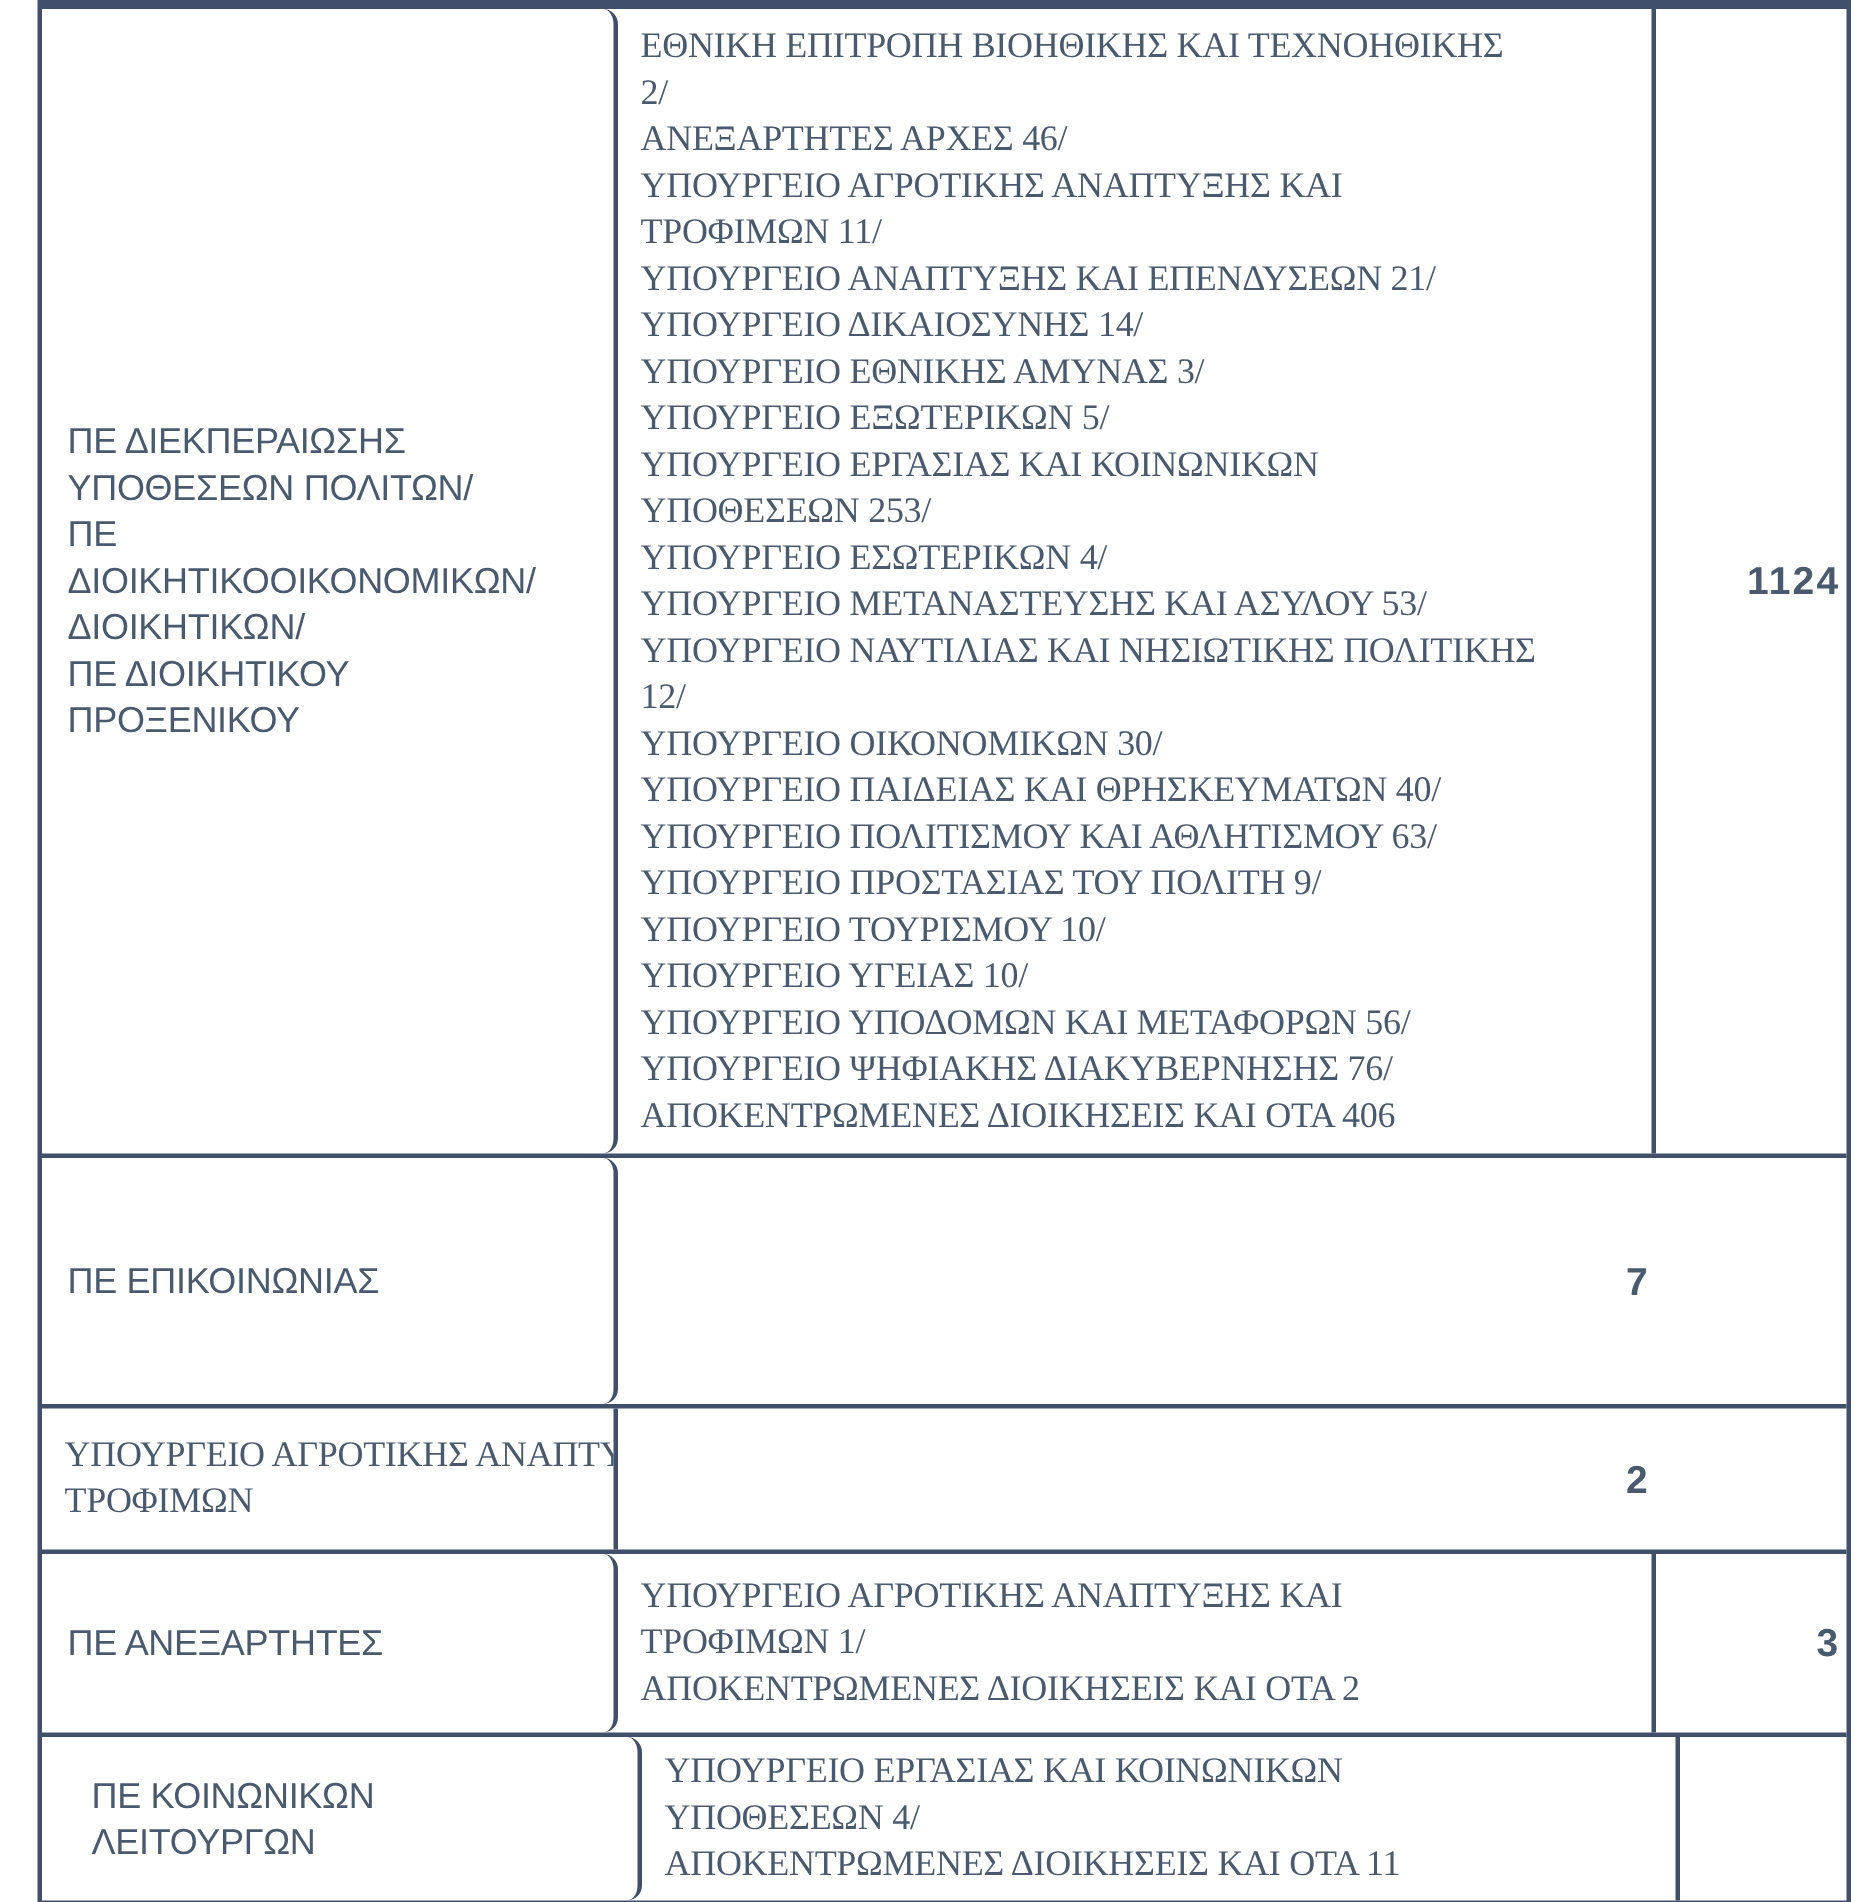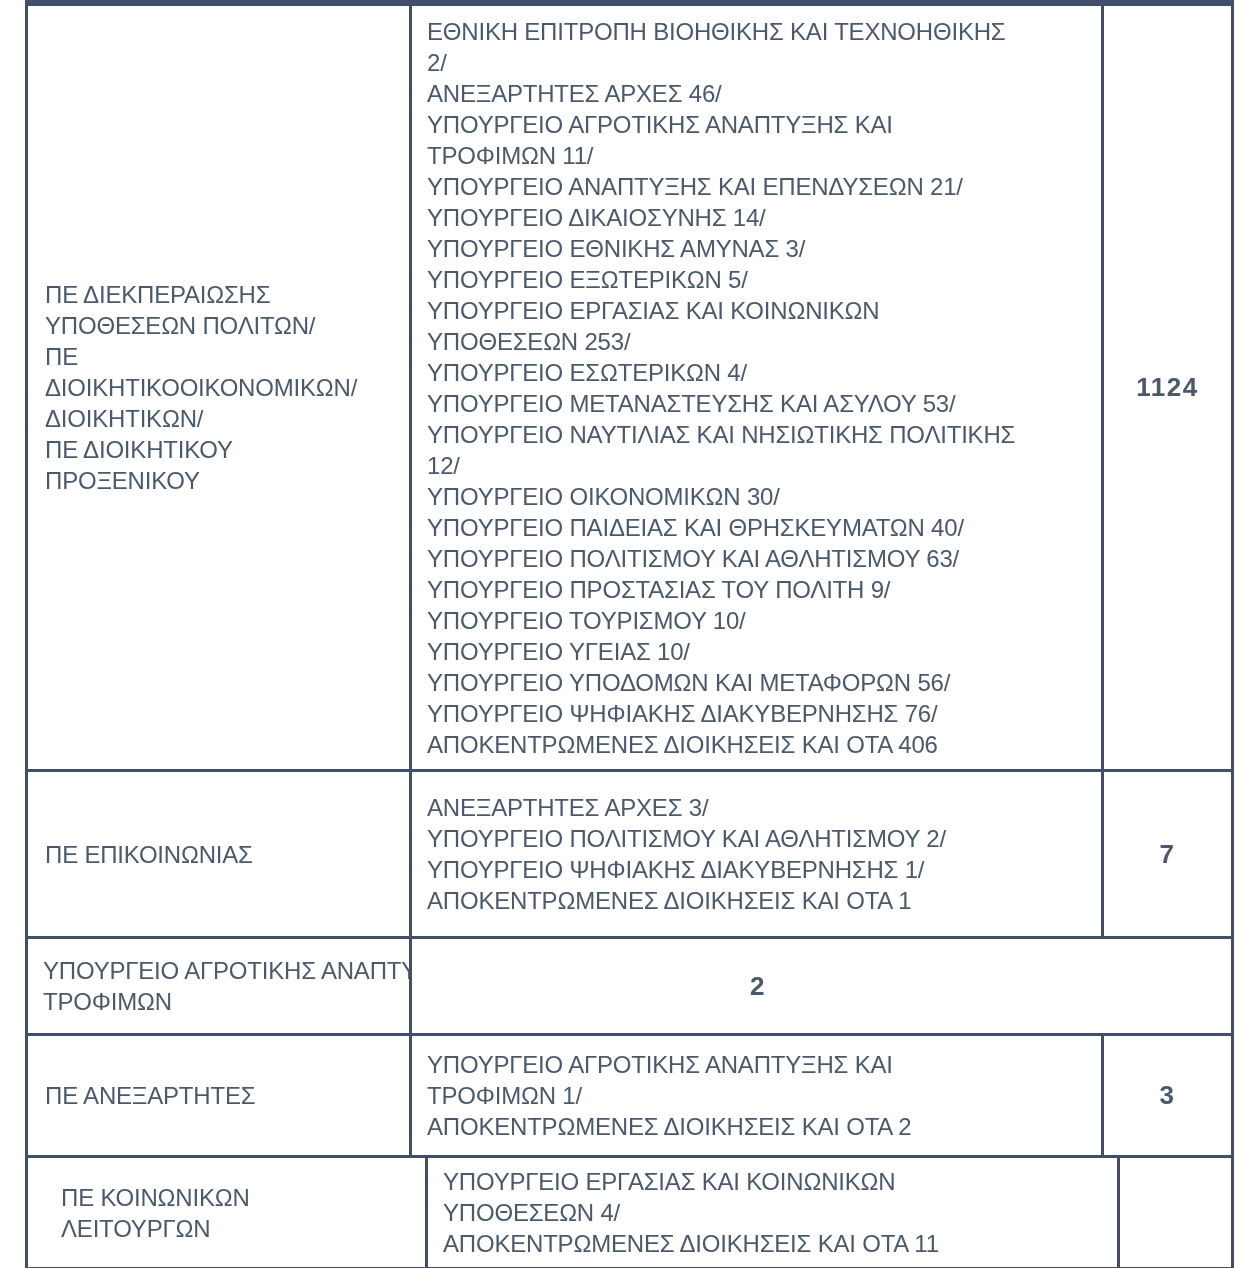--- a/index.html
+++ b/index.html
@@ -29,23 +29,23 @@
   .row:nth-child(1){min-height:763px;}
   .row:nth-child(2){min-height:167px;}
   .row:nth-child(3){min-height:97px;}
   .row:nth-child(4){min-height:122px;}
   .row:nth-child(5){min-height:93px;padding-left:16px;}
   .cell{
     display:flex;align-items:center;
     overflow:hidden;
     padding:8px 10px 8px 17px;
   }
-  .c-spec{border-right:3px solid var(--border);padding-right:6px;}
-  .c-bodies{border-right:3px solid var(--border);padding-left:15px;}
-  .c-total{justify-content:center;padding:8px 4px;}
+  .c-spec{border-right:3px solid var(--border);padding-right:6px;border-radius:10px;}
+  .c-bodies{border-right:3px solid var(--border);padding-left:15px;font-family:Liberation Serif, serif;}
+  .c-total{justify-content:flex-end;padding:8px 4px;}
   .txt{
     white-space:pre;
     font-size:24px;line-height:31px;
     letter-spacing:-0.2px;
   }
   .num{
     font-size:26px;font-weight:bold;letter-spacing:1.5px;
     text-align:center;
   }
 </style>
@@ -92,26 +92,20 @@
     </div>
     <div class="cell c-total">
       <span class="num">1124</span>
     </div>
   </div>
 
   <div class="row">
     <div class="cell c-spec">
       <span class="txt">ΠΕ ΕΠΙΚΟΙΝΩΝΙΑΣ</span>
     </div>
-    <div class="cell c-bodies">
-      <span class="txt">ΑΝΕΞΑΡΤΗΤΕΣ ΑΡΧΕΣ 3/
-ΥΠΟΥΡΓΕΙΟ ΠΟΛΙΤΙΣΜΟΥ ΚΑΙ ΑΘΛΗΤΙΣΜΟΥ 2/
-ΥΠΟΥΡΓΕΙΟ ΨΗΦΙΑΚΗΣ ΔΙΑΚΥΒΕΡΝΗΣΗΣ 1/
-ΑΠΟΚΕΝΤΡΩΜΕΝΕΣ ΔΙΟΙΚΗΣΕΙΣ ΚΑΙ ΟΤΑ 1</span>
-    </div>
     <div class="cell c-total">
       <span class="num">7</span>
     </div>
   </div>
 
   <div class="row">
     <div class="cell c-bodies">
       <span class="txt">ΥΠΟΥΡΓΕΙΟ ΑΓΡΟΤΙΚΗΣ ΑΝΑΠΤΥΞΗΣ ΚΑΙ
 ΤΡΟΦΙΜΩΝ</span>
     </div>

